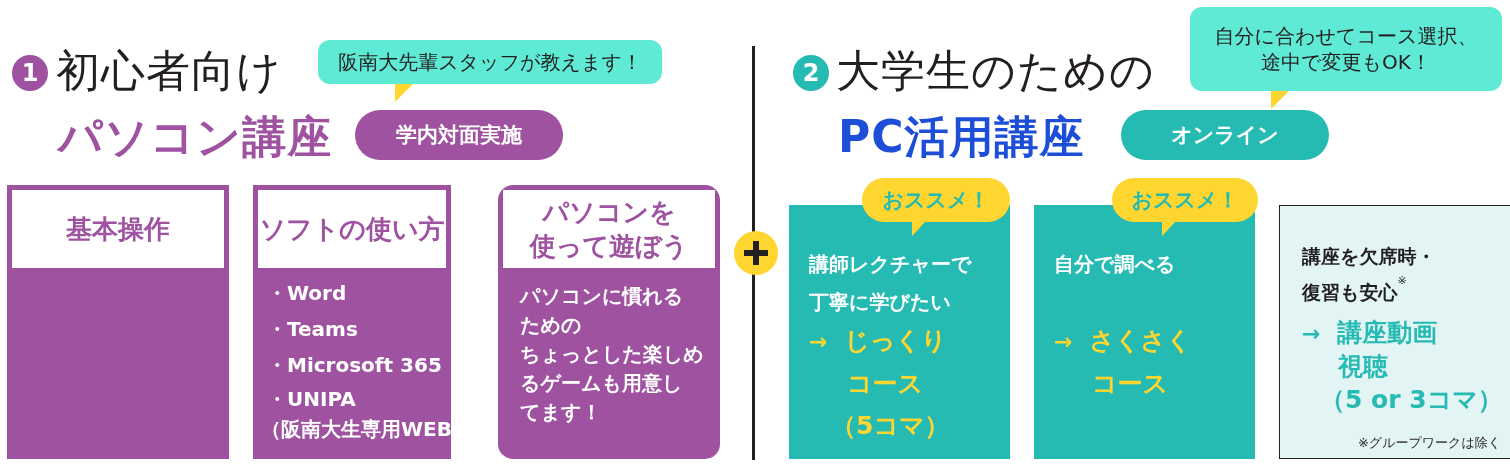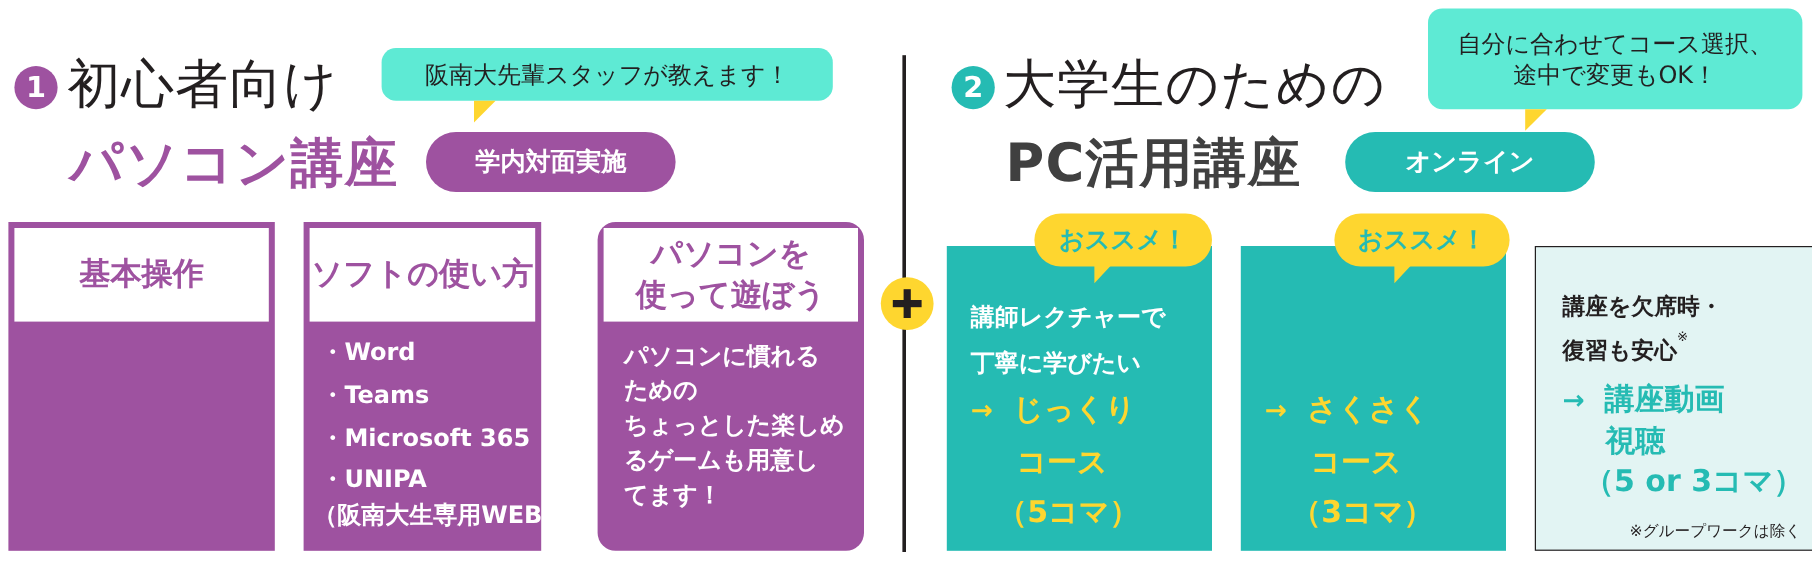--- a/index.html
+++ b/index.html
@@ -96,21 +96,21 @@
 </style>
 </head>
 <body>
 
 <div>
   <div class="num-badge" style="left:12px;top:55px;background:#9e52a0;">1</div>
   <div class="sub-title" style="left:56px;top:46px;">初心者向け</div>
   <div class="main-title" style="left:58px;top:112px;color:#9e52a0;">パソコン講座</div>
 </div>
 
-<div class="bubble" style="left:318px;top:40px;width:376px;height:44px;line-height:44px;">
+<div class="bubble" style="left:318px;top:40px;width:344px;height:44px;line-height:44px;">
   <span>阪南大先輩スタッフが教えます！</span>
   <div class="tail" style="left:77px;top:44px;"></div>
 </div>
 
 <div class="pill" style="left:355px;top:110px;width:208px;height:50px;line-height:50px;background:#9e52a0;">学内対面実施</div>
 
 <div class="pcard" style="left:7px;width:222px;">
   <div class="phead">
       <span>基本操作</span>
     </div>
@@ -142,21 +142,21 @@
     <div class="li">てます！</div>
   </div>
 </div>
 
 <div class="divider"></div>
 <div class="plus"></div>
 
 <div>
   <div class="num-badge" style="left:793px;top:55px;background:#25bbb3;">2</div>
   <div class="sub-title" style="left:836px;top:46px;">大学生のための</div>
-  <div class="main-title" style="left:838px;top:112px;color:#404040;">PC活用講座</div>
+  <div class="main-title" style="left:838px;top:112px;color:#1d4ed8;">PC活用講座</div>
 </div>
 
 <div class="bubble" style="left:1190px;top:7px;width:312px;height:84px;">
   <div style="margin-top:16px;">自分に合わせてコース選択、</div>
   <div>途中で変更もOK！</div>
   <div class="tail" style="left:81px;top:84px;"></div>
 </div>
 
 <div class="pill" style="left:1121px;top:110px;width:208px;height:50px;line-height:50px;background:#25bbb3;">オンライン</div>
 
@@ -176,26 +176,26 @@
     <span class="indent" style="padding-left:22px;">（5コマ）</span>
   </div>
 </div>
 
 <div class="tcard" style="left:1034px;width:221px;">
   <div class="rec" style="left:78px;width:146px;">
     <span>おススメ！</span>
     <div class="tail"></div>
   </div>
   <div class="tbody">
+    <div>自分で調べる</div>
   </div>
   <div class="course">
     <span style="font-size:22px;">→</span>
     <span style="margin-left:8px;">さくさく</span>
     <span class="indent">コース</span>
-    <span class="indent" style="padding-left:22px;">（3コマ）</span>
   </div>
 </div>
 
 <div class="lcard">
   <div class="lbody">
     <div>講座を欠席時・</div>
     <div><span>復習も安心</span><sup>※</sup></div>
   </div>
   <div class="lcourse">
     <span style="font-size:22px;">→</span>

